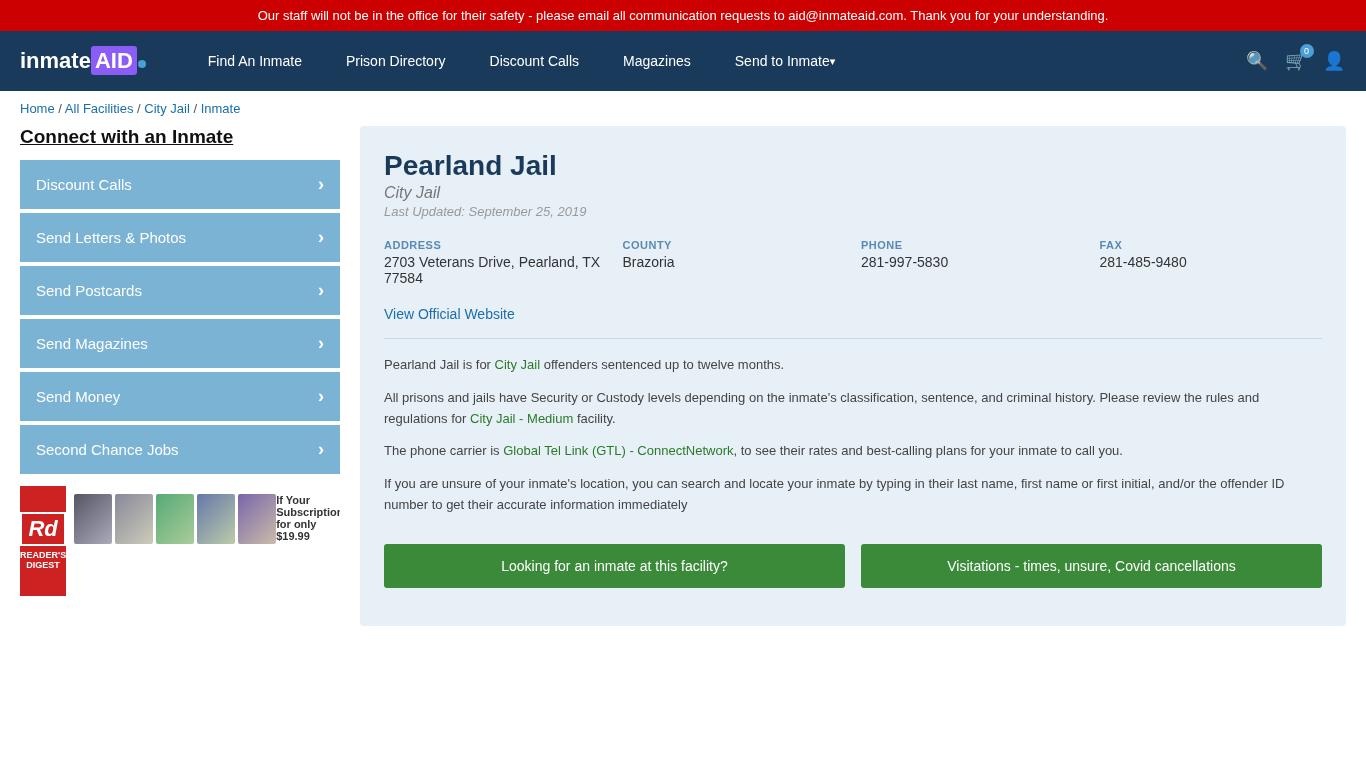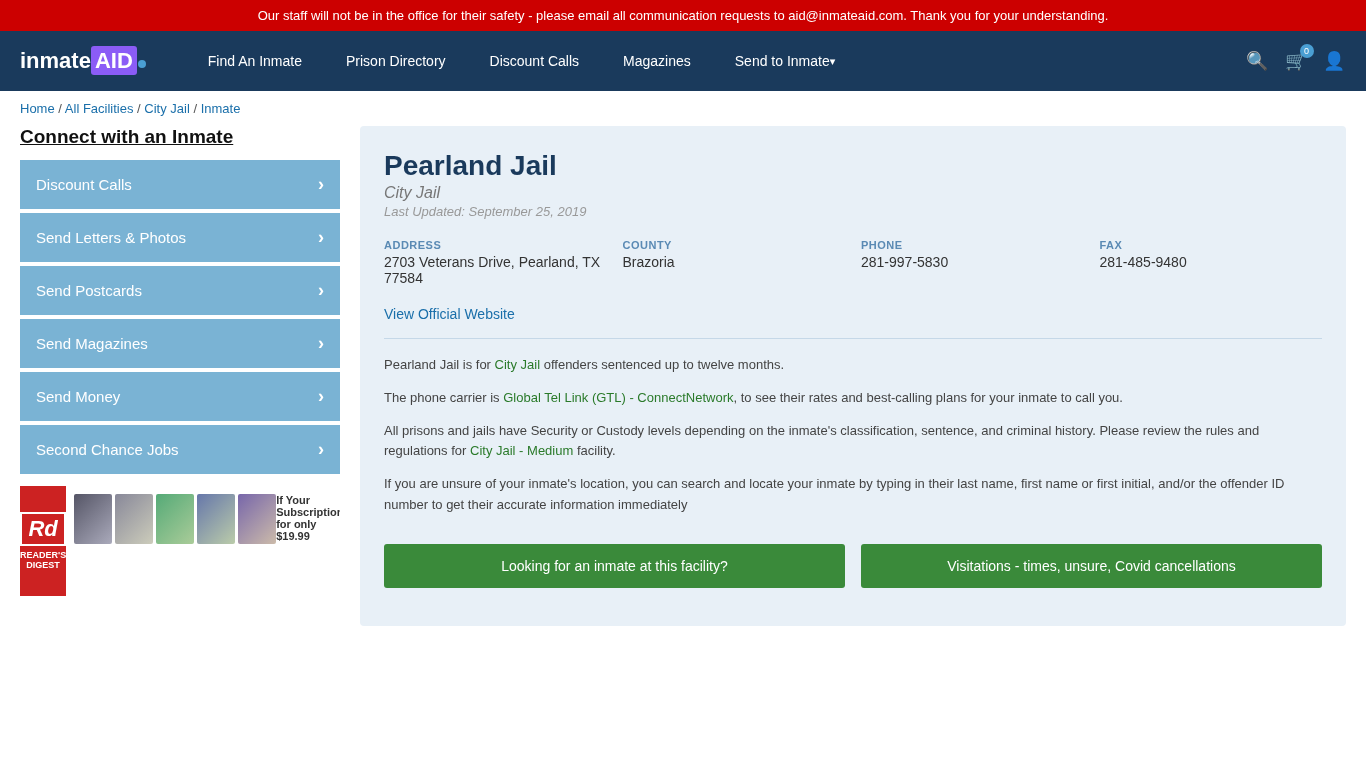--- a/index.html
+++ b/index.html
@@ -412,24 +412,24 @@
 
     <a href="#" class="view-website">View Official Website</a>
 
     <hr class="divider">
 
     <div class="description-block">
       <p>
         Pearland Jail is for <a href="#" class="link-green">City Jail</a> offenders sentenced up to twelve months.
       </p>
       <p>
-        The phone carrier is <a href="#" class="link-green">Global Tel Link (GTL) - ConnectNetwork</a>, to see their rates and best-calling plans for your inmate to call you.
+        All prisons and jails have Security or Custody levels depending on the inmate's classification, sentence, and criminal history. Please review the rules and regulations for <a href="#" class="link-green">City Jail - Medium</a> facility.
       </p>
       <p>
-        All prisons and jails have Security or Custody levels depending on the inmate's classification, sentence, and criminal history. Please review the rules and regulations for <a href="#" class="link-green">City Jail - Medium</a> facility.
+        The phone carrier is <a href="#" class="link-green">Global Tel Link (GTL) - ConnectNetwork</a>, to see their rates and best-calling plans for your inmate to call you.
       </p>
       <p>
         If you are unsure of your inmate's location, you can search and locate your inmate by typing in their last name, first name or first initial, and/or the offender ID number to get their accurate information immediately
       </p>
     </div>
 
     <div class="btn-row">
       <button class="btn-green">Looking for an inmate at this facility?</button>
       <button class="btn-green">Visitations - times, unsure, Covid cancellations</button>
     </div>

